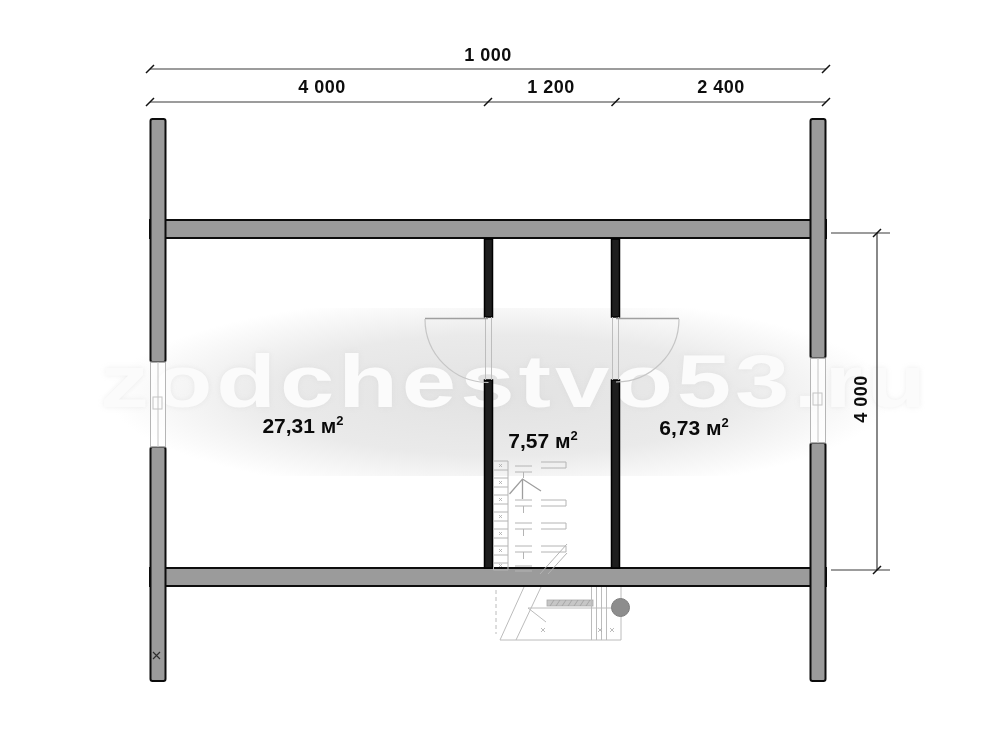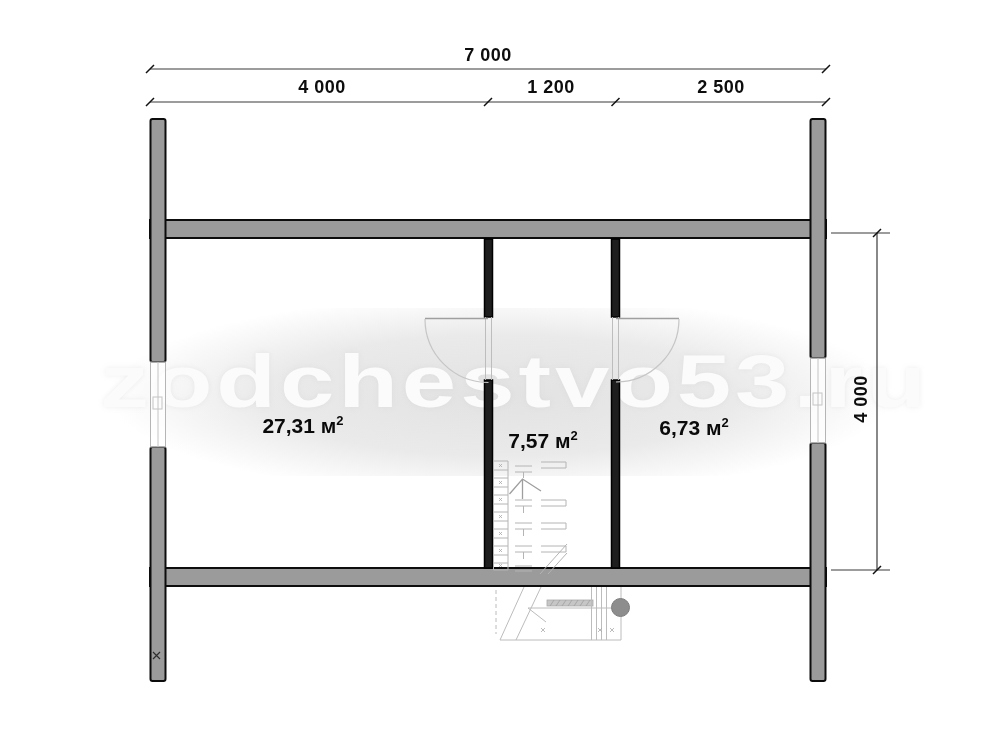--- a/index.html
+++ b/index.html
@@ -101,24 +101,24 @@
       <line x1="496" y1="590" x2="496" y2="634" stroke-dasharray="4 3"></line>
       <path d="M528 608H613M528 608L546 622"></path>
       <rect x="547" y="600" width="46" height="6" fill="#c6c6c6" stroke="#a8a8a8" stroke-width="0.8"></rect>
       <path stroke="#9a9a9a" stroke-width="0.7" d="M550 606l4 -6M556 606l4 -6M562 606l4 -6M568 606l4 -6M574 606l4 -6M580 606l4 -6M586 606l4 -6"></path>
       <path d="M591.5 587V640M596.5 587V640M601.5 587V640M606.5 587V640"></path>
       <circle cx="620.5" cy="607.5" r="9" fill="#8d8d8d" stroke="#7d7d7d"></circle>
       <path stroke="#ababab" stroke-width="0.8" d="M541 628l4 4M545 628l-4 4M598 628l4 4M602 628l-4 4M610 628l4 4M614 628l-4 4"></path>
     </g>
   </svg>
 
-  <div class="dim" style="left:488px;top:55px">7 000</div>
+  <div class="dim" style="left:488px;top:55px">1 000</div>
   <div class="dim" style="left:322px;top:87px">4 000</div>
   <div class="dim" style="left:551px;top:87px">1 200</div>
-  <div class="dim" style="left:721px;top:87px">2 500</div>
+  <div class="dim" style="left:721px;top:87px">2 400</div>
   <div class="dim rot" style="left:861px;top:399px">4 000</div>
 
   <div class="room-label" style="left:303px;top:425px">
     <span>27,31 м</span><sup>2</sup>
   </div>
   <div class="room-label" style="left:543px;top:440px">
     <span>7,57 м</span><sup>2</sup>
   </div>
   <div class="room-label" style="left:694px;top:427px">
     <span>6,73 м</span><sup>2</sup>

